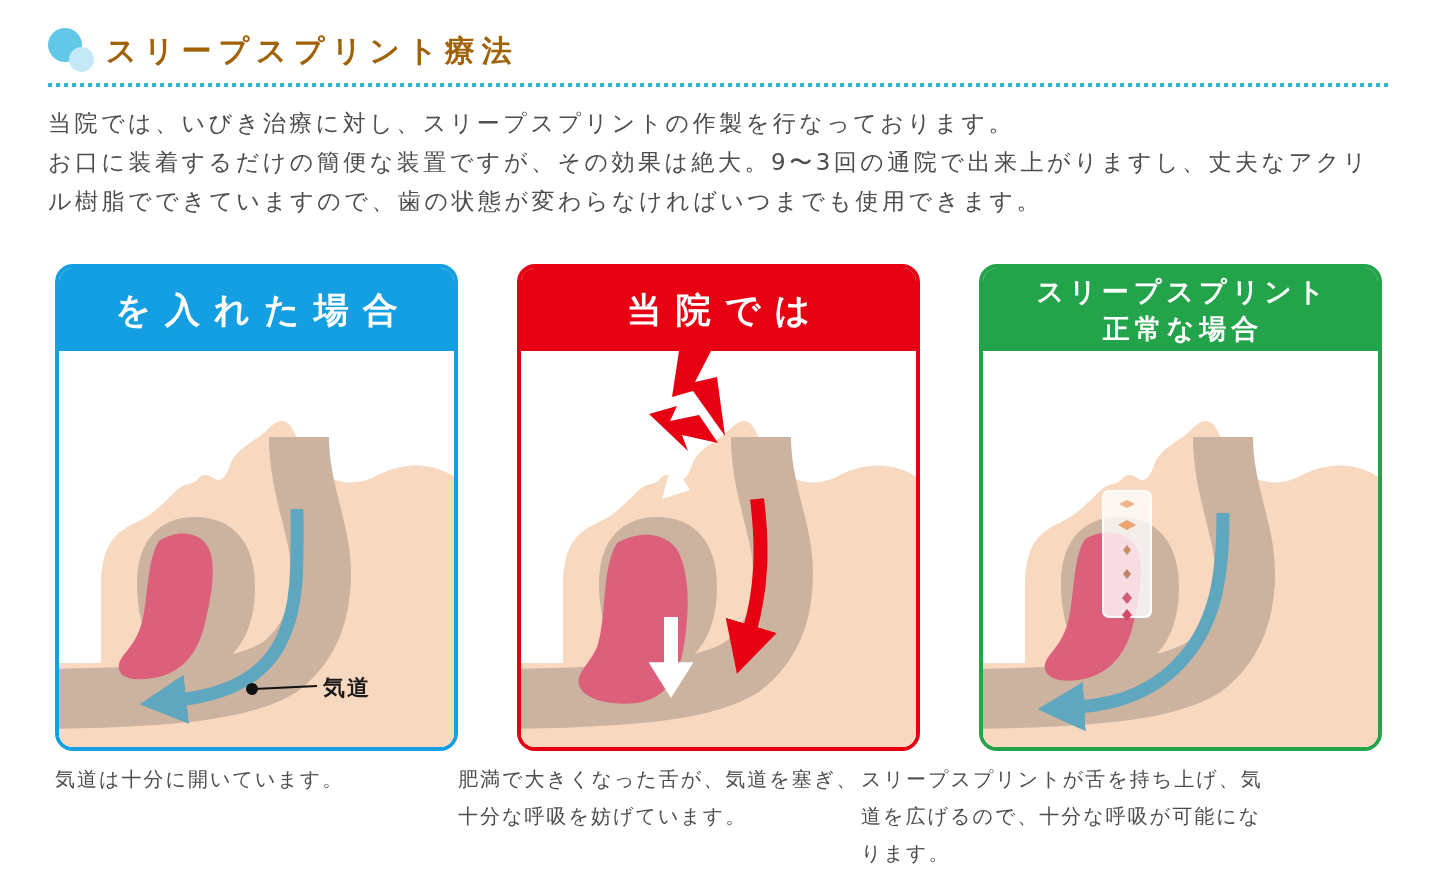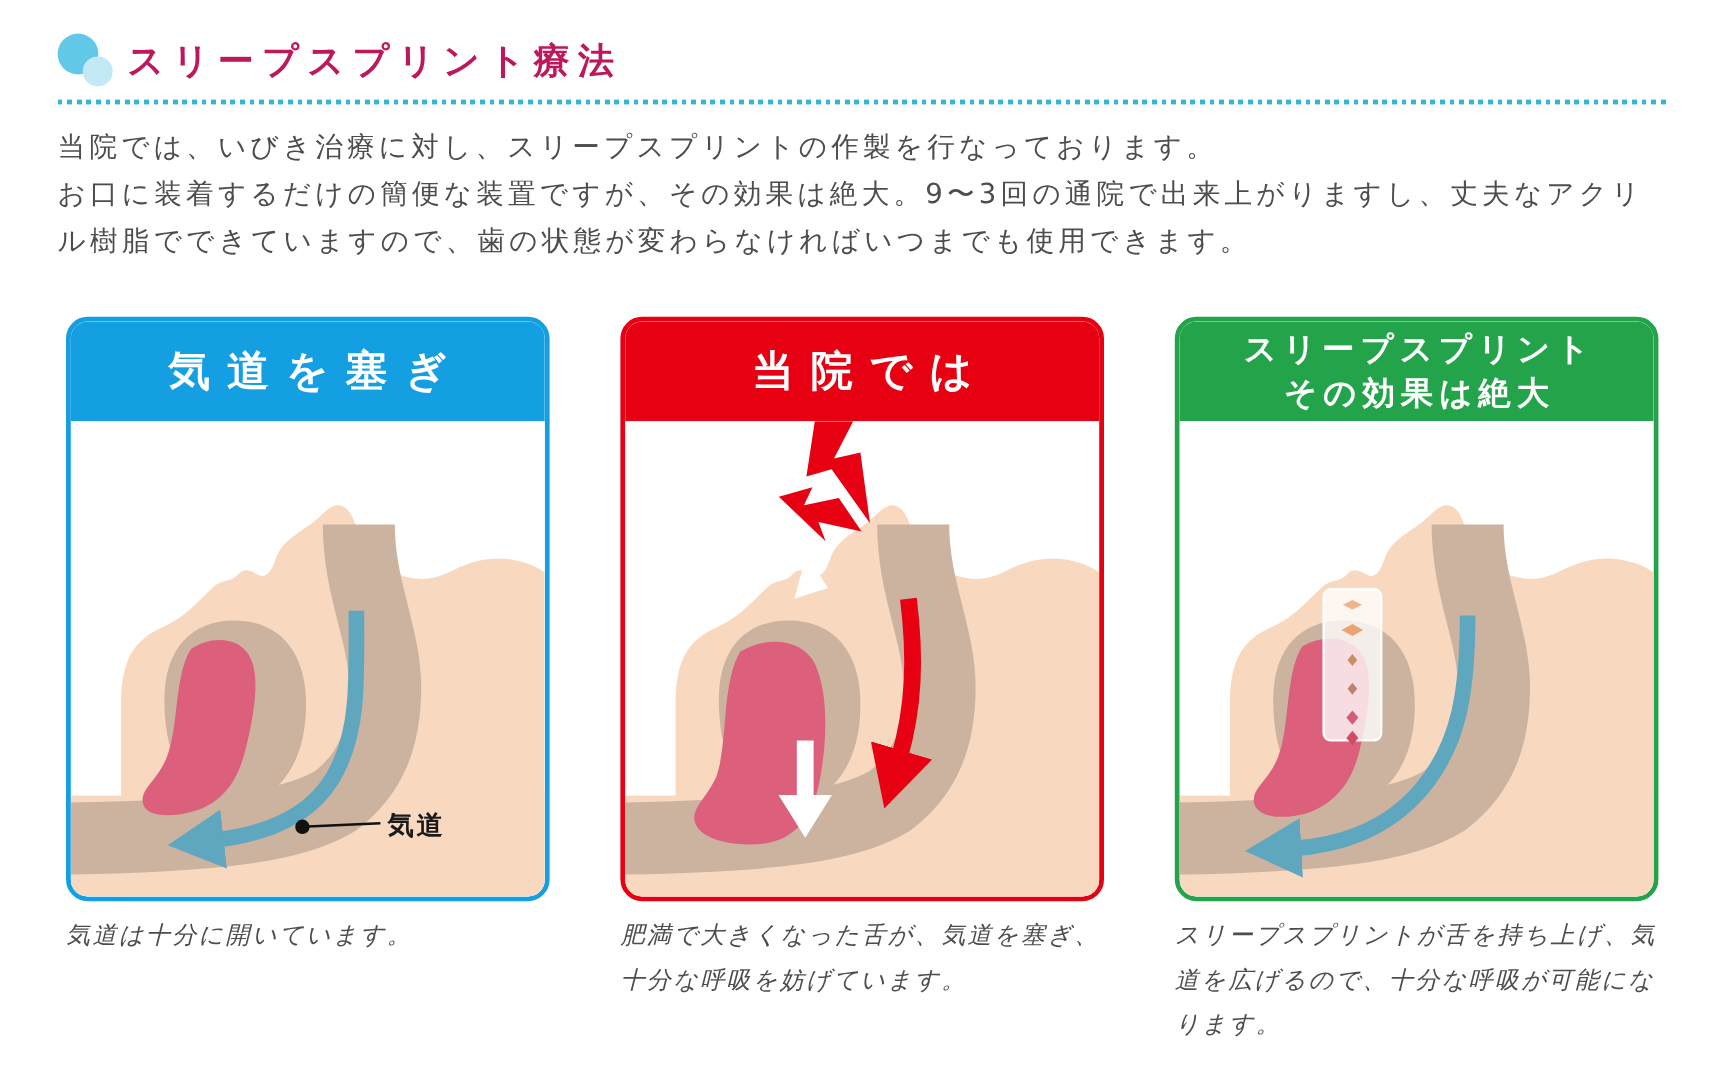--- a/index.html
+++ b/index.html
@@ -4,39 +4,39 @@
 <style>
   html,body{margin:0;padding:0;background:#fff;}
   body{width:1438px;height:890px;overflow:hidden;font-family:"DejaVu Sans",sans-serif;}
   .container{padding:28px 48px 0;}
 
   
   .heading{display:flex;align-items:center;height:46px;}
   .icon-circles{position:relative;width:48px;height:46px;flex:0 0 auto;}
   .icon-circles .c1{position:absolute;left:0;top:0;width:34px;height:34px;border-radius:50%;background:#62C8E7;}
   .icon-circles .c2{position:absolute;left:21px;top:19px;width:25px;height:25px;border-radius:50%;background:#C3E9F7;}
-  .section-title{font-size:30px;font-weight:bold;color:#be185d;letter-spacing:7px;margin-left:10px;white-space:nowrap;}
+  .section-title{font-size:30px;font-weight:bold;color:#a16207;letter-spacing:7px;margin-left:10px;white-space:nowrap;}
   .dotted-rule{margin-top:9px;height:4px;background:repeating-linear-gradient(90deg,#35B4DC 0 4px,transparent 4px 8px);}
 
   
   .intro{margin-top:17px;font-size:23px;color:#4D4D4D;line-height:39px;letter-spacing:3.5px;}
 
   
   .panels-row{display:flex;gap:59px;padding-left:7px;margin-top:43px;}
   .panel{width:403px;height:487px;box-sizing:border-box;border:4px solid var(--accent,#999);
          border-radius:18px;overflow:hidden;background:#fff;flex:0 0 auto;}
   .panel-header{height:83px;background:var(--accent,#999);color:#fff;font-weight:bold;
                 display:flex;flex-direction:column;justify-content:center;align-items:center;text-align:center;}
   .ph-large{font-size:35px;letter-spacing:14px;padding-left:14px;line-height:40px;}
   .ph-small{font-size:27px;letter-spacing:5px;padding-left:5px;line-height:37px;}
   .panel-body{width:395px;height:416px;background:#fff;}
   .panel-body svg{display:block;}
 
   
-  .captions-row{display:flex;gap:59px;padding-left:7px;margin-top:10px;font-style:italic;}
+  .captions-row{display:flex;padding-left:7px;margin-top:10px;}
   .caption{width:403px;font-size:20px;color:#4D4D4D;line-height:37px;letter-spacing:2px;flex:0 0 auto;}
 
   
   .skin{fill:#F8D8BF;}
   .cavity-f{fill:#CBB3A0;}
   .cavity-s{stroke:#CBB3A0;fill:none;}
   .tongue{fill:#DC5F7B;}
   .bolt{fill:#E60012;}
   .airway-lbl{font-size:22px;font-weight:bold;fill:#1A1A1A;letter-spacing:2px;}
 </style>
@@ -56,21 +56,21 @@
 
   <div class="intro">
     <span>当院では、いびき治療に対し、スリープスプリントの作製を行なっております。</span><br>
     <span>お口に装着するだけの簡便な装置ですが、その効果は絶大。9〜3回の通院で出来上がりますし、丈夫なアクリル樹脂でできていますので、歯の状態が変わらなければいつまでも使用できます。</span>
   </div>
 
   <div class="panels-row">
 
     <div class="panel" style="--accent: #149FE2;">
       <div class="panel-header ph-large">
-        <span>気道を塞ぎ</span>
+        <span>を入れた場合</span>
       </div>
       <div class="panel-body">
         <svg width="395" height="396" viewBox="0 0 395 396">
           <defs>
             <marker id="ab1" viewBox="0 0 4 4" markerWidth="3.8" markerHeight="3.8" refX="0.6" refY="2" orient="auto">
               <path d="M0,0 L3.8,2 L0,4 Z" fill="#5FA6BF"></path>
             </marker>
           </defs>
           <path class="skin" d="M42,396 L42,228 C44,196 54,182 76,172 C96,163 106,150 118,139 C126,131 133,135 139,128
                C145,121 151,125 156,128 C163,132 168,124 171,114 C177,97 196,91 208,79 C215,72 221,68 227,71
@@ -117,21 +117,21 @@
           <path fill="none" stroke="#E60012" stroke-width="14" marker-end="url(#ar2)" d="M236,148 C242,196 241,238 228,282"></path>
           <path class="bolt" d="M158,0 L190,0 L174,31 L196,26 L204,85 L172,40 L151,46 Z"></path>
           <path class="bolt" d="M128,63 L156,55 L149,70 L178,64 L197,92 L161,84 L167,100 Z"></path>
         </svg>
       </div>
     </div>
 
     <div class="panel" style="--accent: #23A44A;">
       <div class="panel-header ph-small">
         <span>スリープスプリント</span>
-        <span>その効果は絶大</span>
+        <span>正常な場合</span>
       </div>
       <div class="panel-body">
         <svg width="395" height="396" viewBox="0 0 395 396">
           <defs>
             <marker id="ab3" viewBox="0 0 4 4" markerWidth="3.8" markerHeight="3.8" refX="0.6" refY="2" orient="auto">
               <path d="M0,0 L3.8,2 L0,4 Z" fill="#5FA6BF"></path>
             </marker>
           </defs>
           <path class="skin" d="M42,396 L42,228 C44,196 54,182 76,172 C96,163 106,150 118,139 C126,131 133,135 139,128
                C145,121 151,125 156,128 C163,132 168,124 171,114 C177,97 196,91 208,79 C215,72 221,68 227,71

